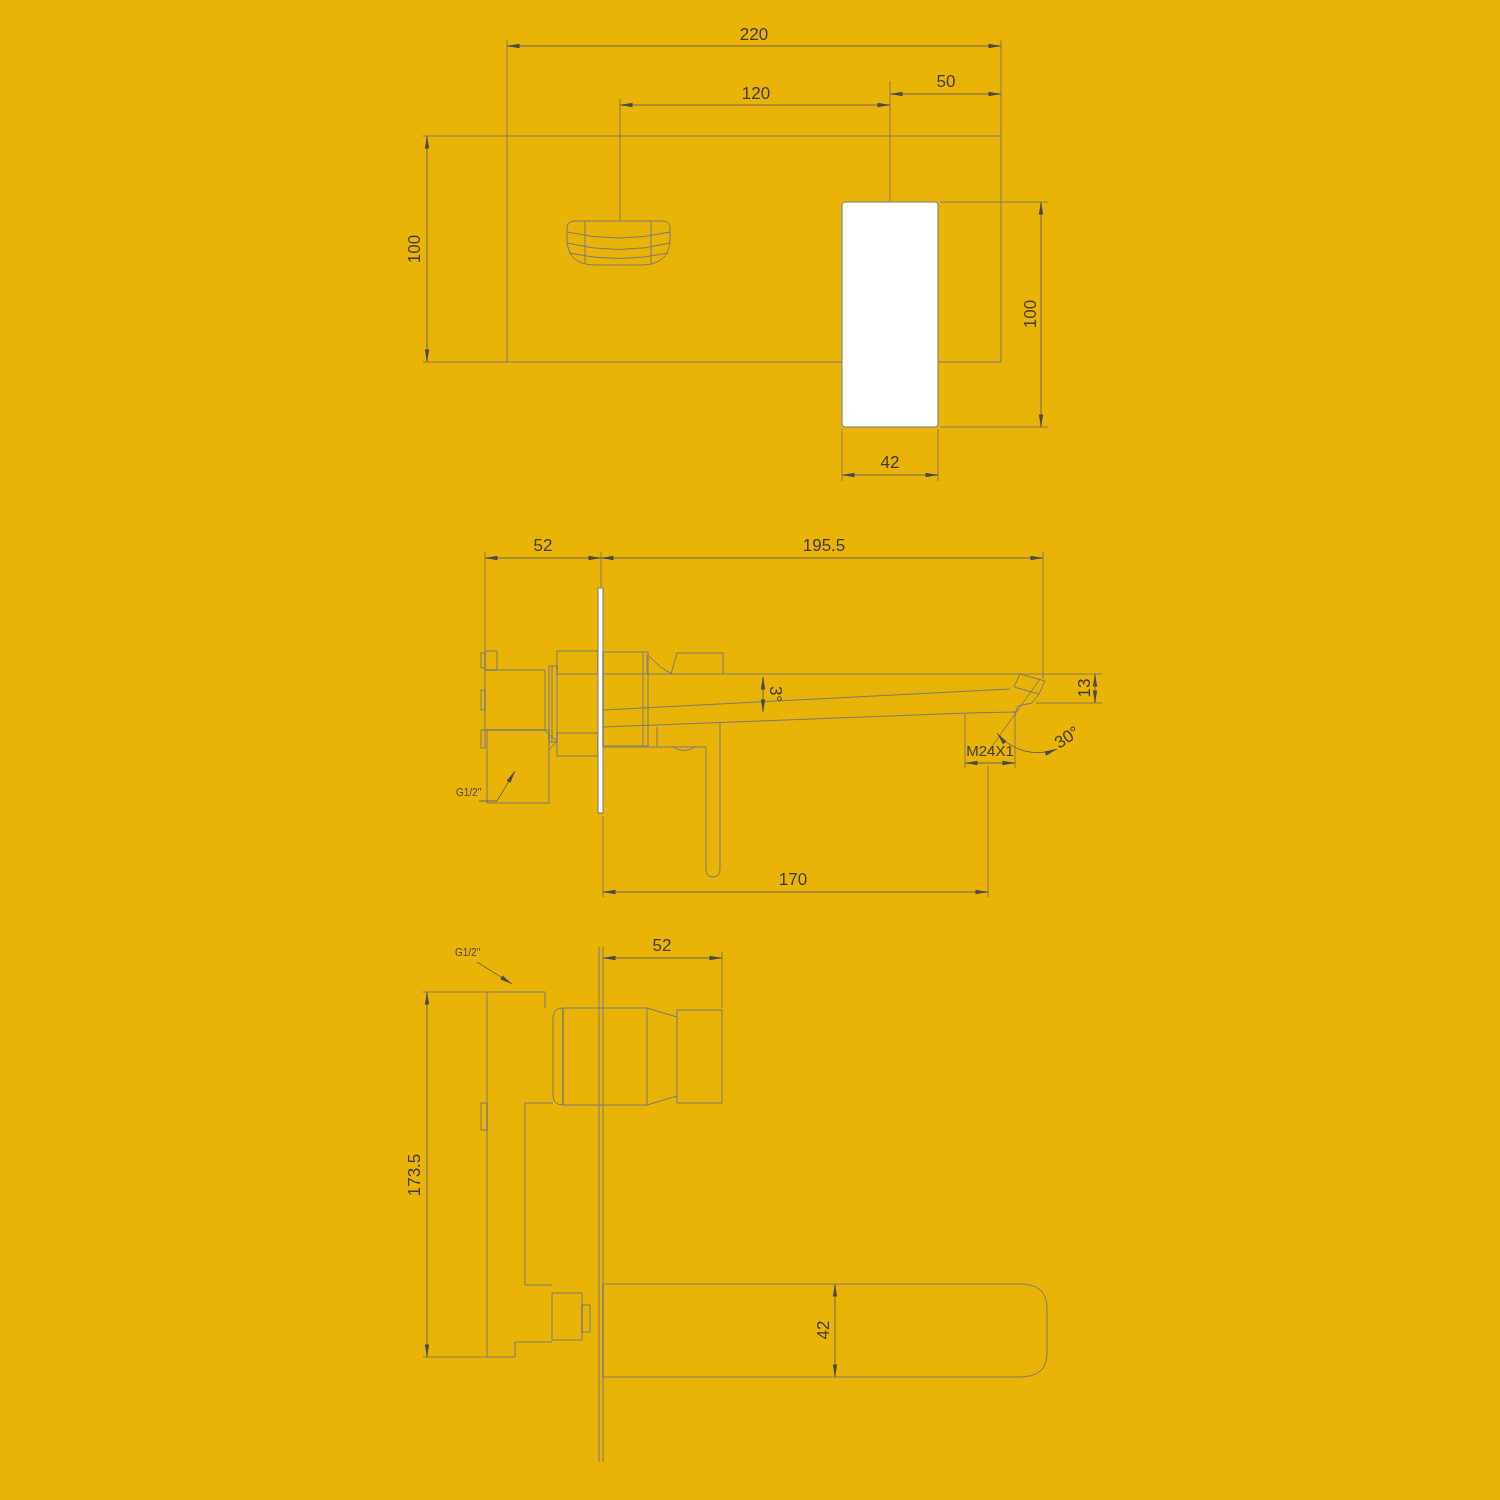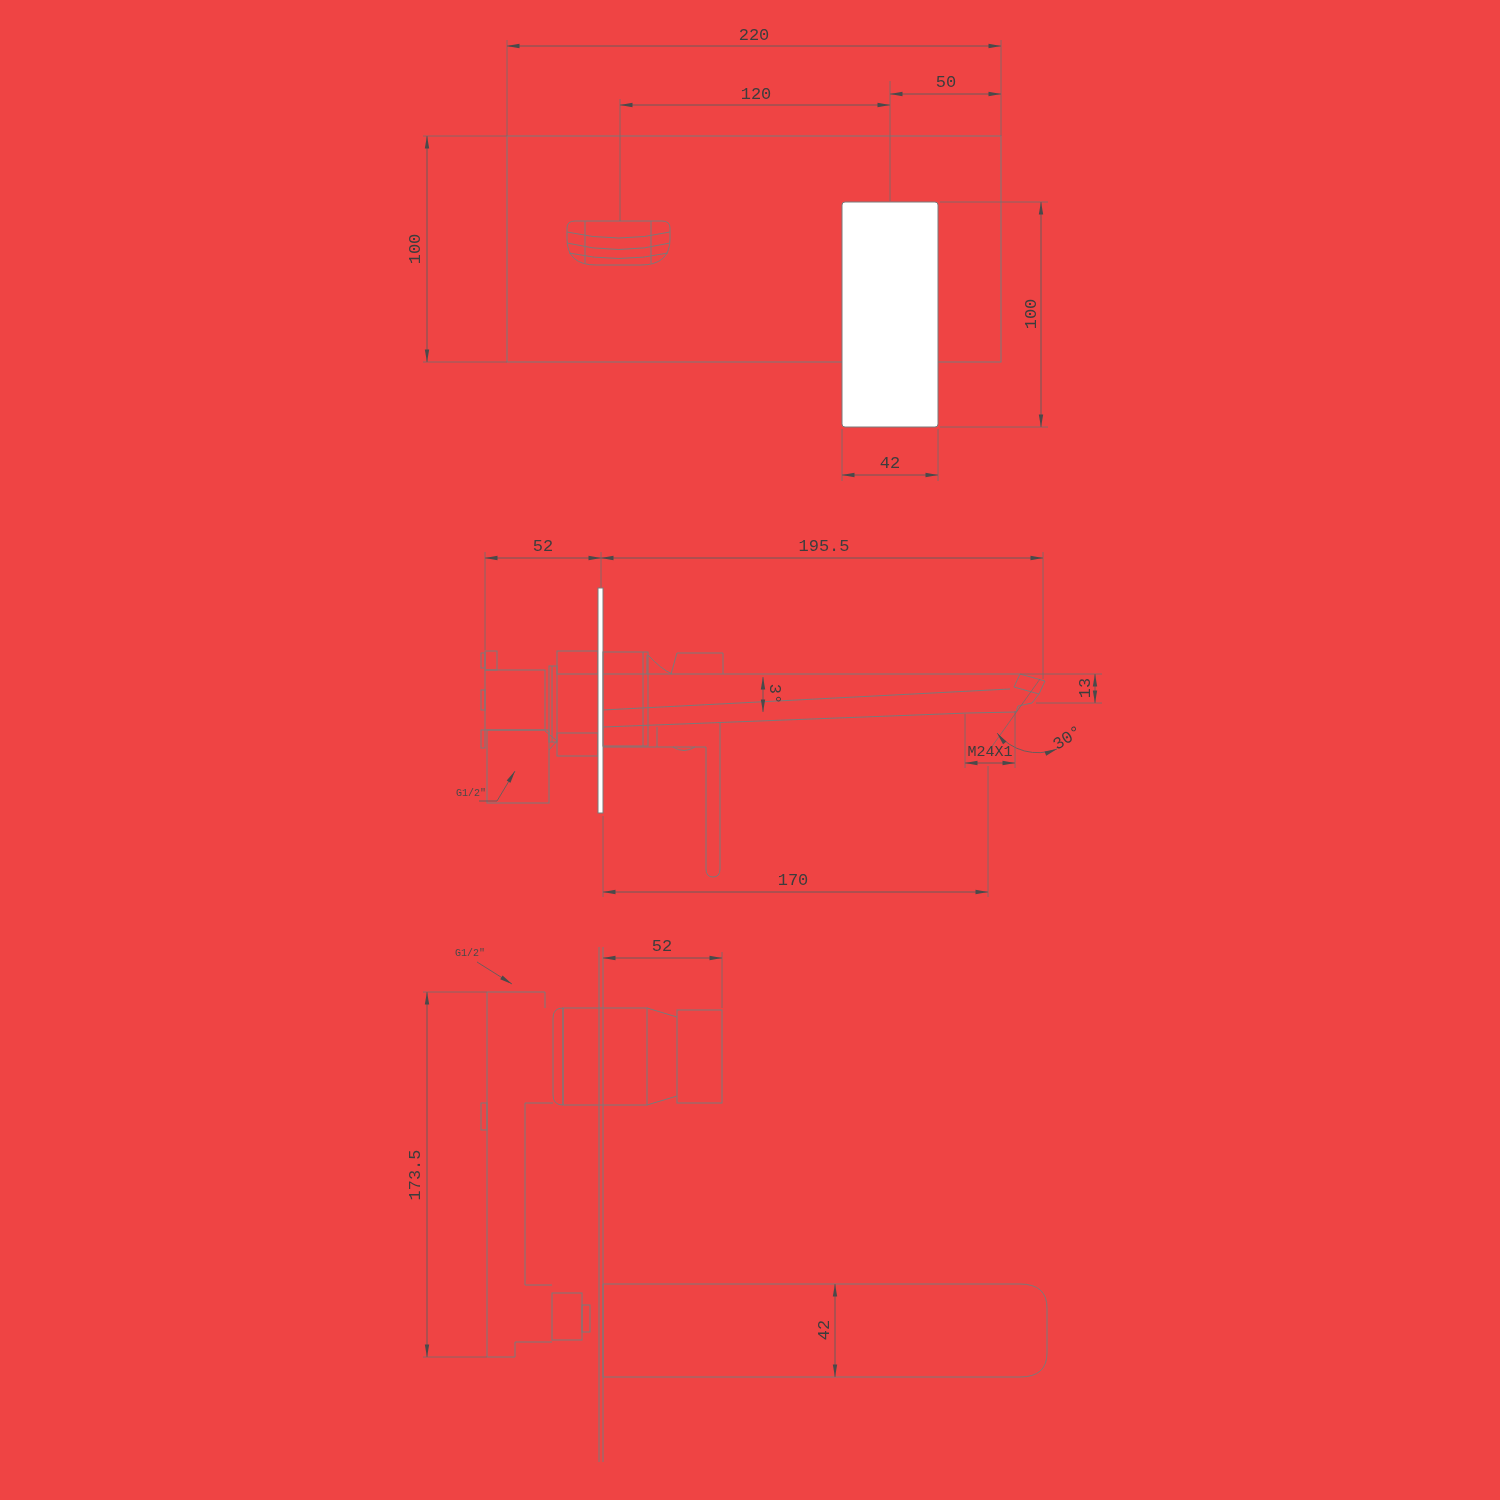--- a/index.html
+++ b/index.html
@@ -1,17 +1,17 @@
 <!DOCTYPE html>
 <html><head>
 <meta charset="utf-8">
 <style>
   html,body{margin:0;padding:0;background:#fff;}
-  .canvas{position:relative;width:1500px;height:1500px;background:#ef4444;overflow:hidden;
-          font-family:Liberation Mono, monospace;}
+  .canvas{position:relative;width:1500px;height:1500px;background:#eab308;overflow:hidden;
+          font-family:Liberation Sans, sans-serif;}
   svg{position:absolute;left:0;top:0;}
   .geo{stroke:#7a7a7a;stroke-width:1;fill:none;}
   .geof{stroke:#7a7a7a;stroke-width:1;fill:#ffffff;}
   .dim{stroke:#5f5f5f;stroke-width:0.9;fill:none;}
   .ext{stroke:#6f6f6f;stroke-width:0.8;fill:none;}
   .dimtxt{fill:#3d3d3d;font-size:17px;text-anchor:middle;}
   .dimtxt-md{fill:#3d3d3d;font-size:15px;text-anchor:middle;}
   .dimtxt-sm{fill:#4a4a4a;font-size:10px;text-anchor:start;}
 </style>
 </head>

